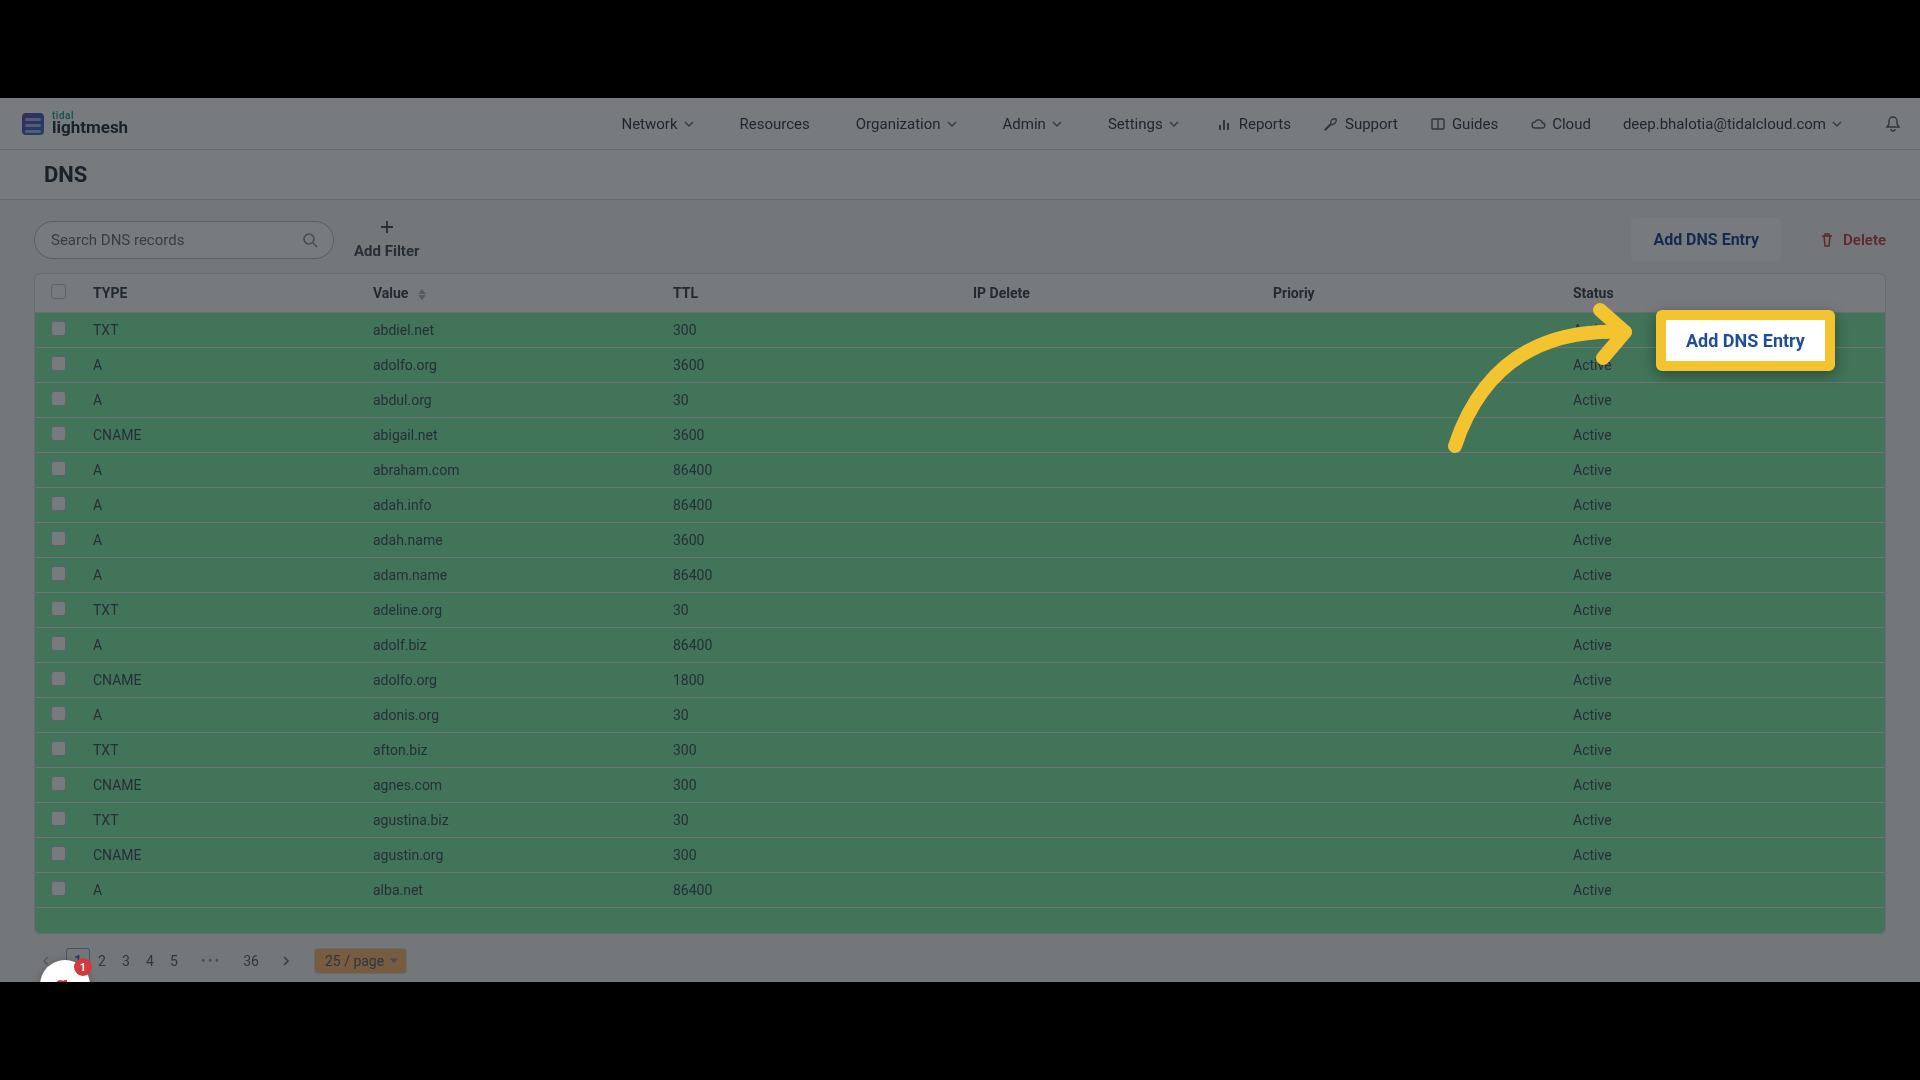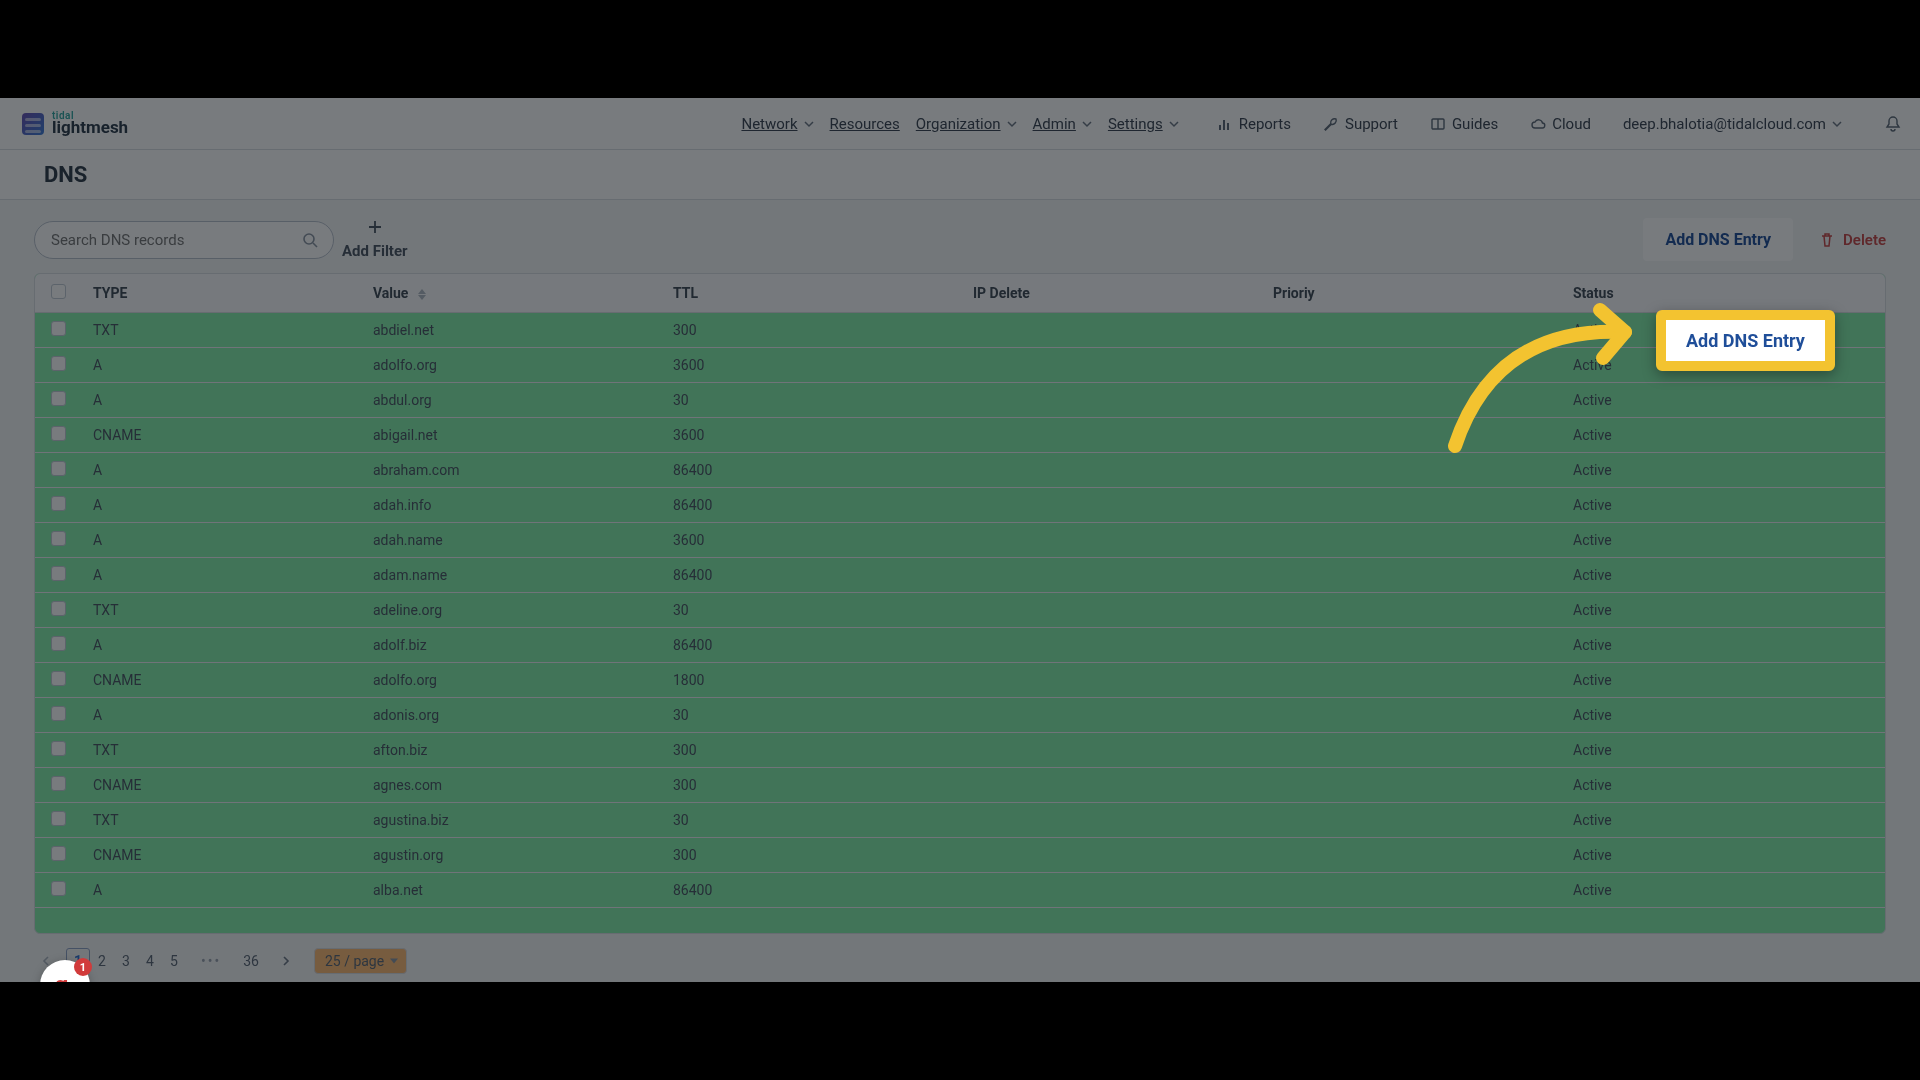--- a/index.html
+++ b/index.html
@@ -35,32 +35,32 @@
     background:linear-gradient(135deg,#6a4fb3 0%,#3b7dd8 100%);
     position:relative;
   }
   .logo-mark::before,.logo-mark::after{content:"";position:absolute;left:3px;right:3px;height:3px;background:rgba(255,255,255,.55);border-radius:2px;}
   .logo-mark::before{top:5px;}
   .logo-mark::after{top:11px;box-shadow:0 6px 0 rgba(255,255,255,.55);}
   .logo-text{line-height:1;}
   .logo-sup{font-size:10px;color:#2fa5a0;letter-spacing:.5px;font-weight:600;}
   .logo-main{font-size:17px;font-weight:700;color:#2b3a4a;margin-top:-2px;}
   .nav-spacer{flex:1;}
-  .nav{display:flex;align-items:center;gap:16px;text-decoration:underline;}
+  .nav{display:flex;align-items:center;gap:46px;}
   .nav-item{display:flex;align-items:center;gap:6px;color:var(--text);font-size:15px;cursor:pointer;}
   .nav-item .chev{width:10px;height:10px;display:inline-block;}
   .chev svg{display:block;}
   .ico{width:16px;height:16px;display:inline-flex;align-items:center;justify-content:center;color:#5b6775;}
   .right-nav{display:flex;align-items:center;gap:32px;margin-left:30px;}
   .bell{width:18px;height:18px;margin-left:10px;}
   
   .titlebar{height:50px;display:flex;align-items:center;padding:0 34px;border-bottom:1px solid var(--border);background:#fff;}
   .titlebar h1{margin:10px;font-size:22px;font-weight:700;color:#2e3a48;}
   
-  .toolbar{display:flex;align-items:center;gap:8px;padding:18px 34px 12px;justify-content:flex-end;}
+  .toolbar{display:flex;align-items:center;gap:20px;padding:18px 34px 12px;justify-content:flex-end;}
   .search{
     width:300px;height:38px;border:1px solid #b9c2cd;border-radius:19px;
     display:flex;align-items:center;padding:0 14px;color:#8a94a2;background:#fff;
   }
   .search input{border:none;outline:none;flex:1;font-size:15px;color:var(--text);background:transparent;}
   .search .sicon{width:18px;height:18px;}
   .link-btn{display:inline-flex;align-items:center;gap:8px;color:#4a5562;font-weight:700;cursor:pointer;font-size:15px;flex-direction:column;}
   .link-btn .plus{width:14px;height:14px;}
   .toolbar-spacer{flex:1;}
   .btn-primary{

